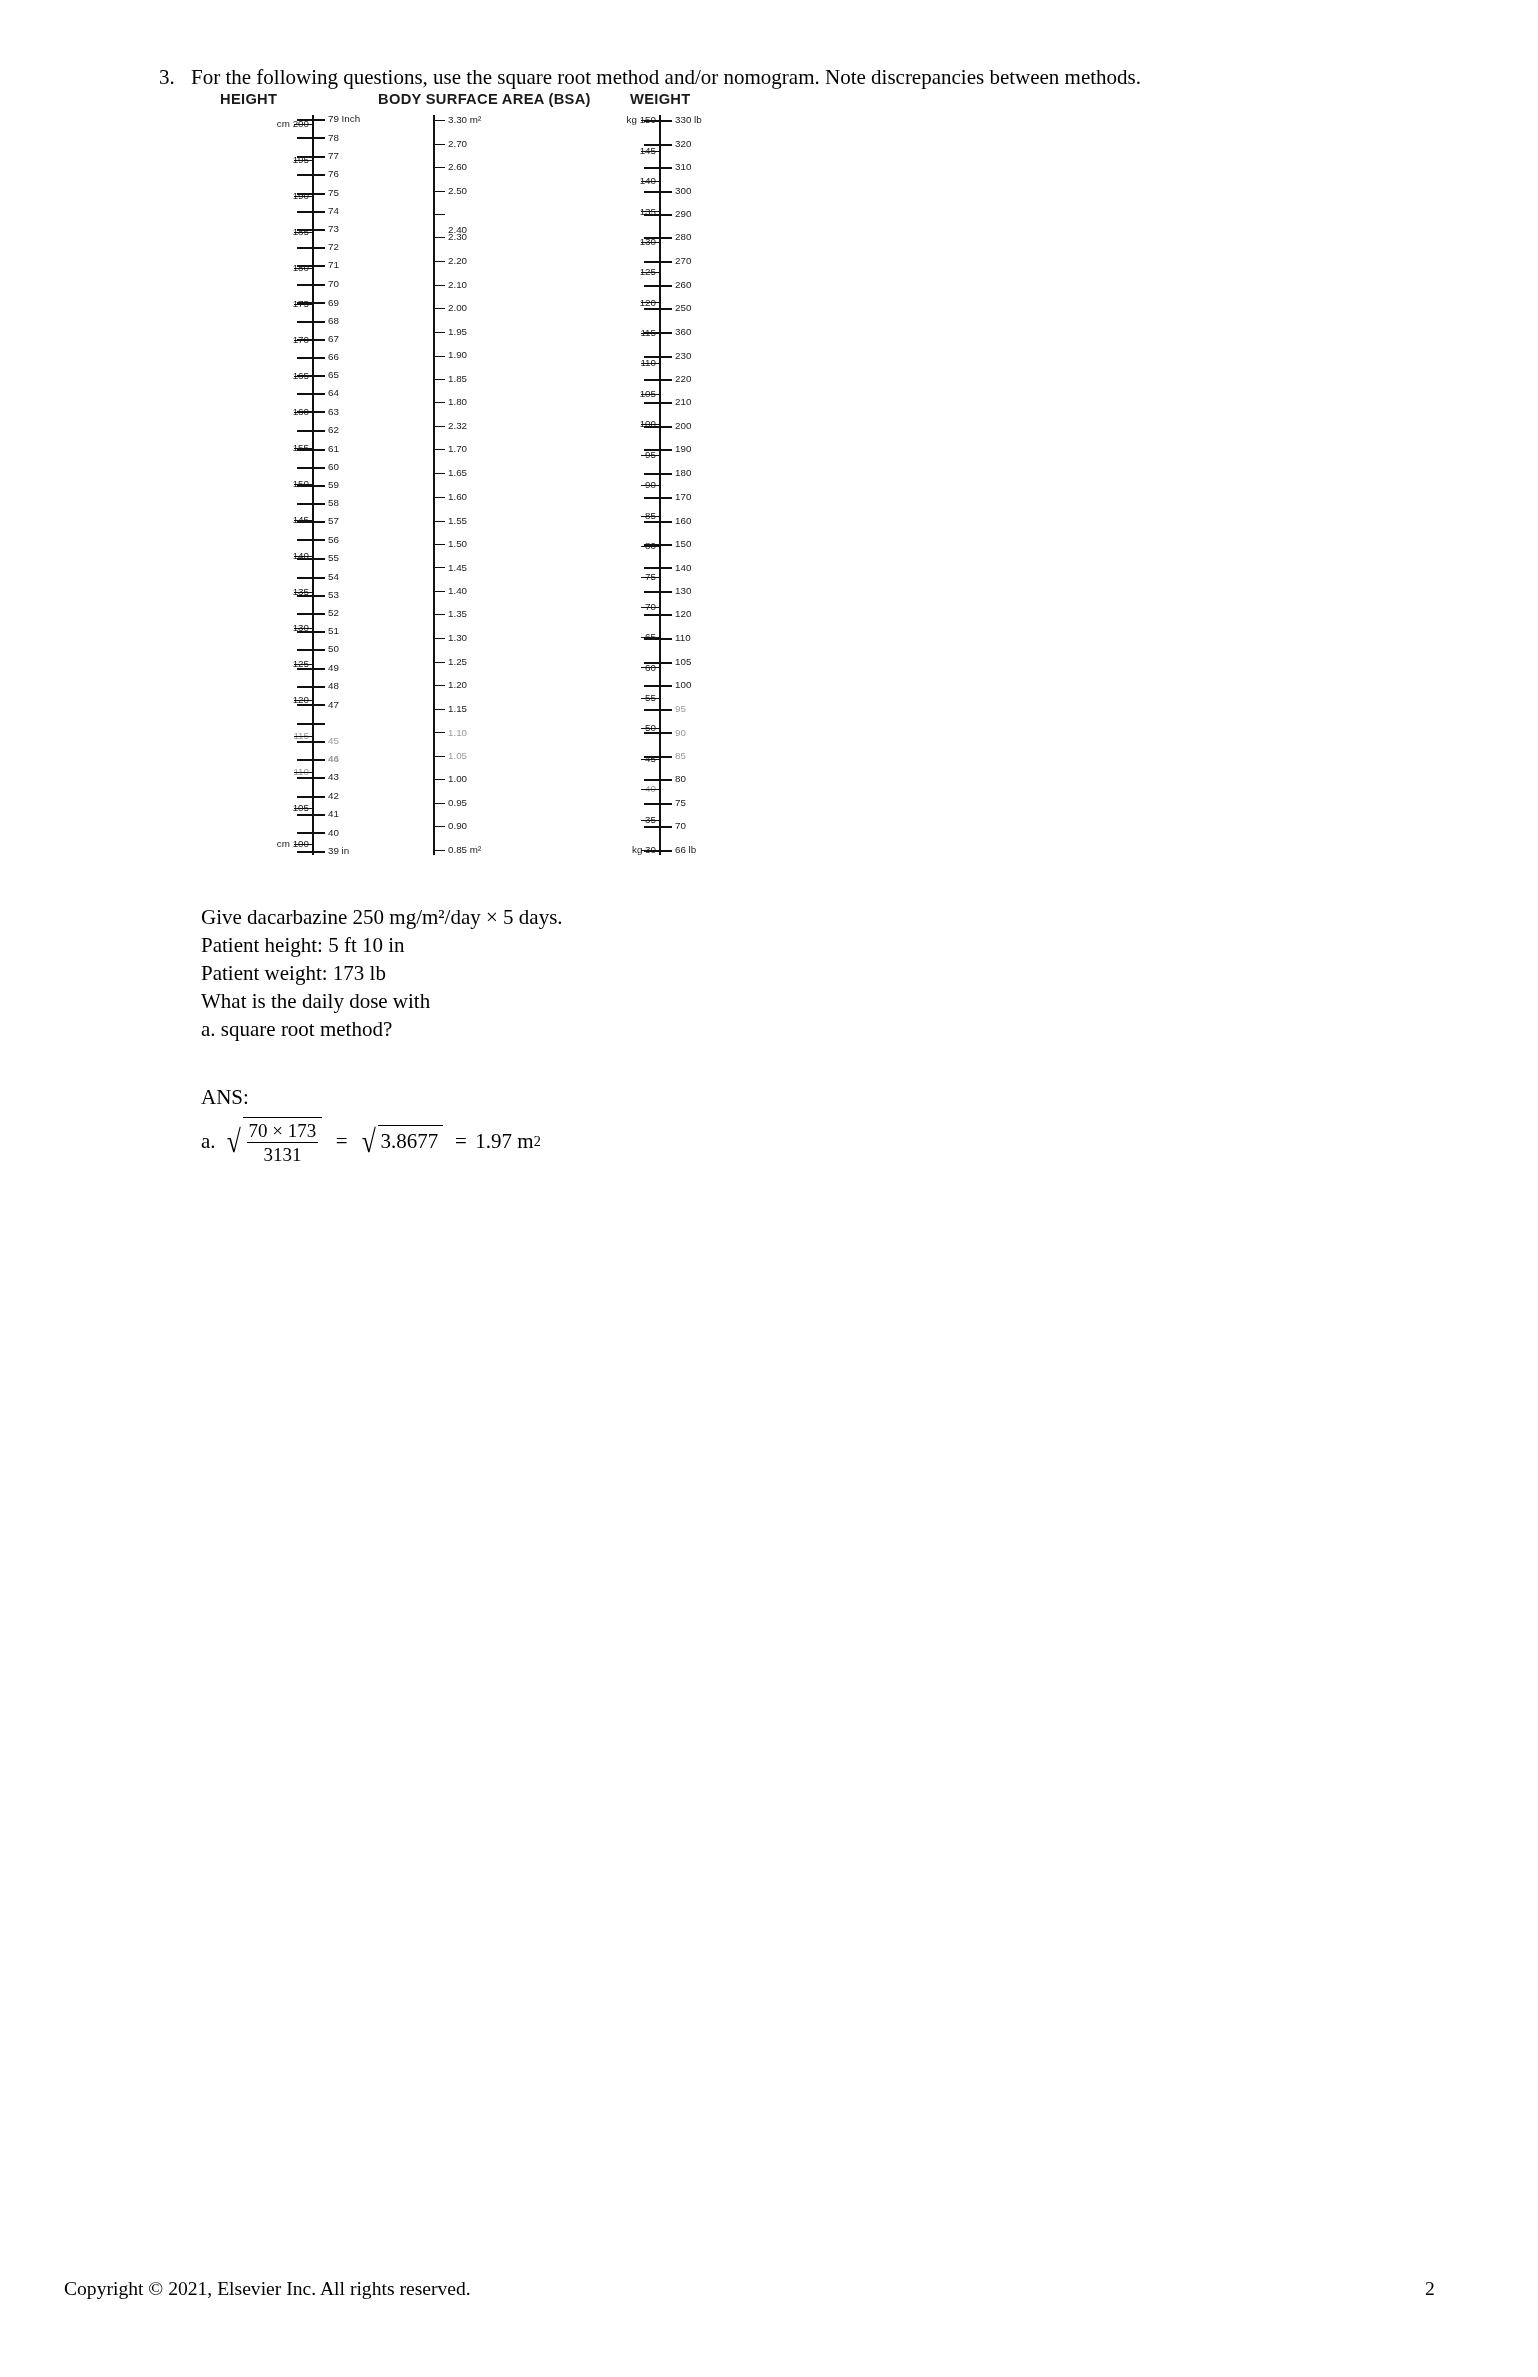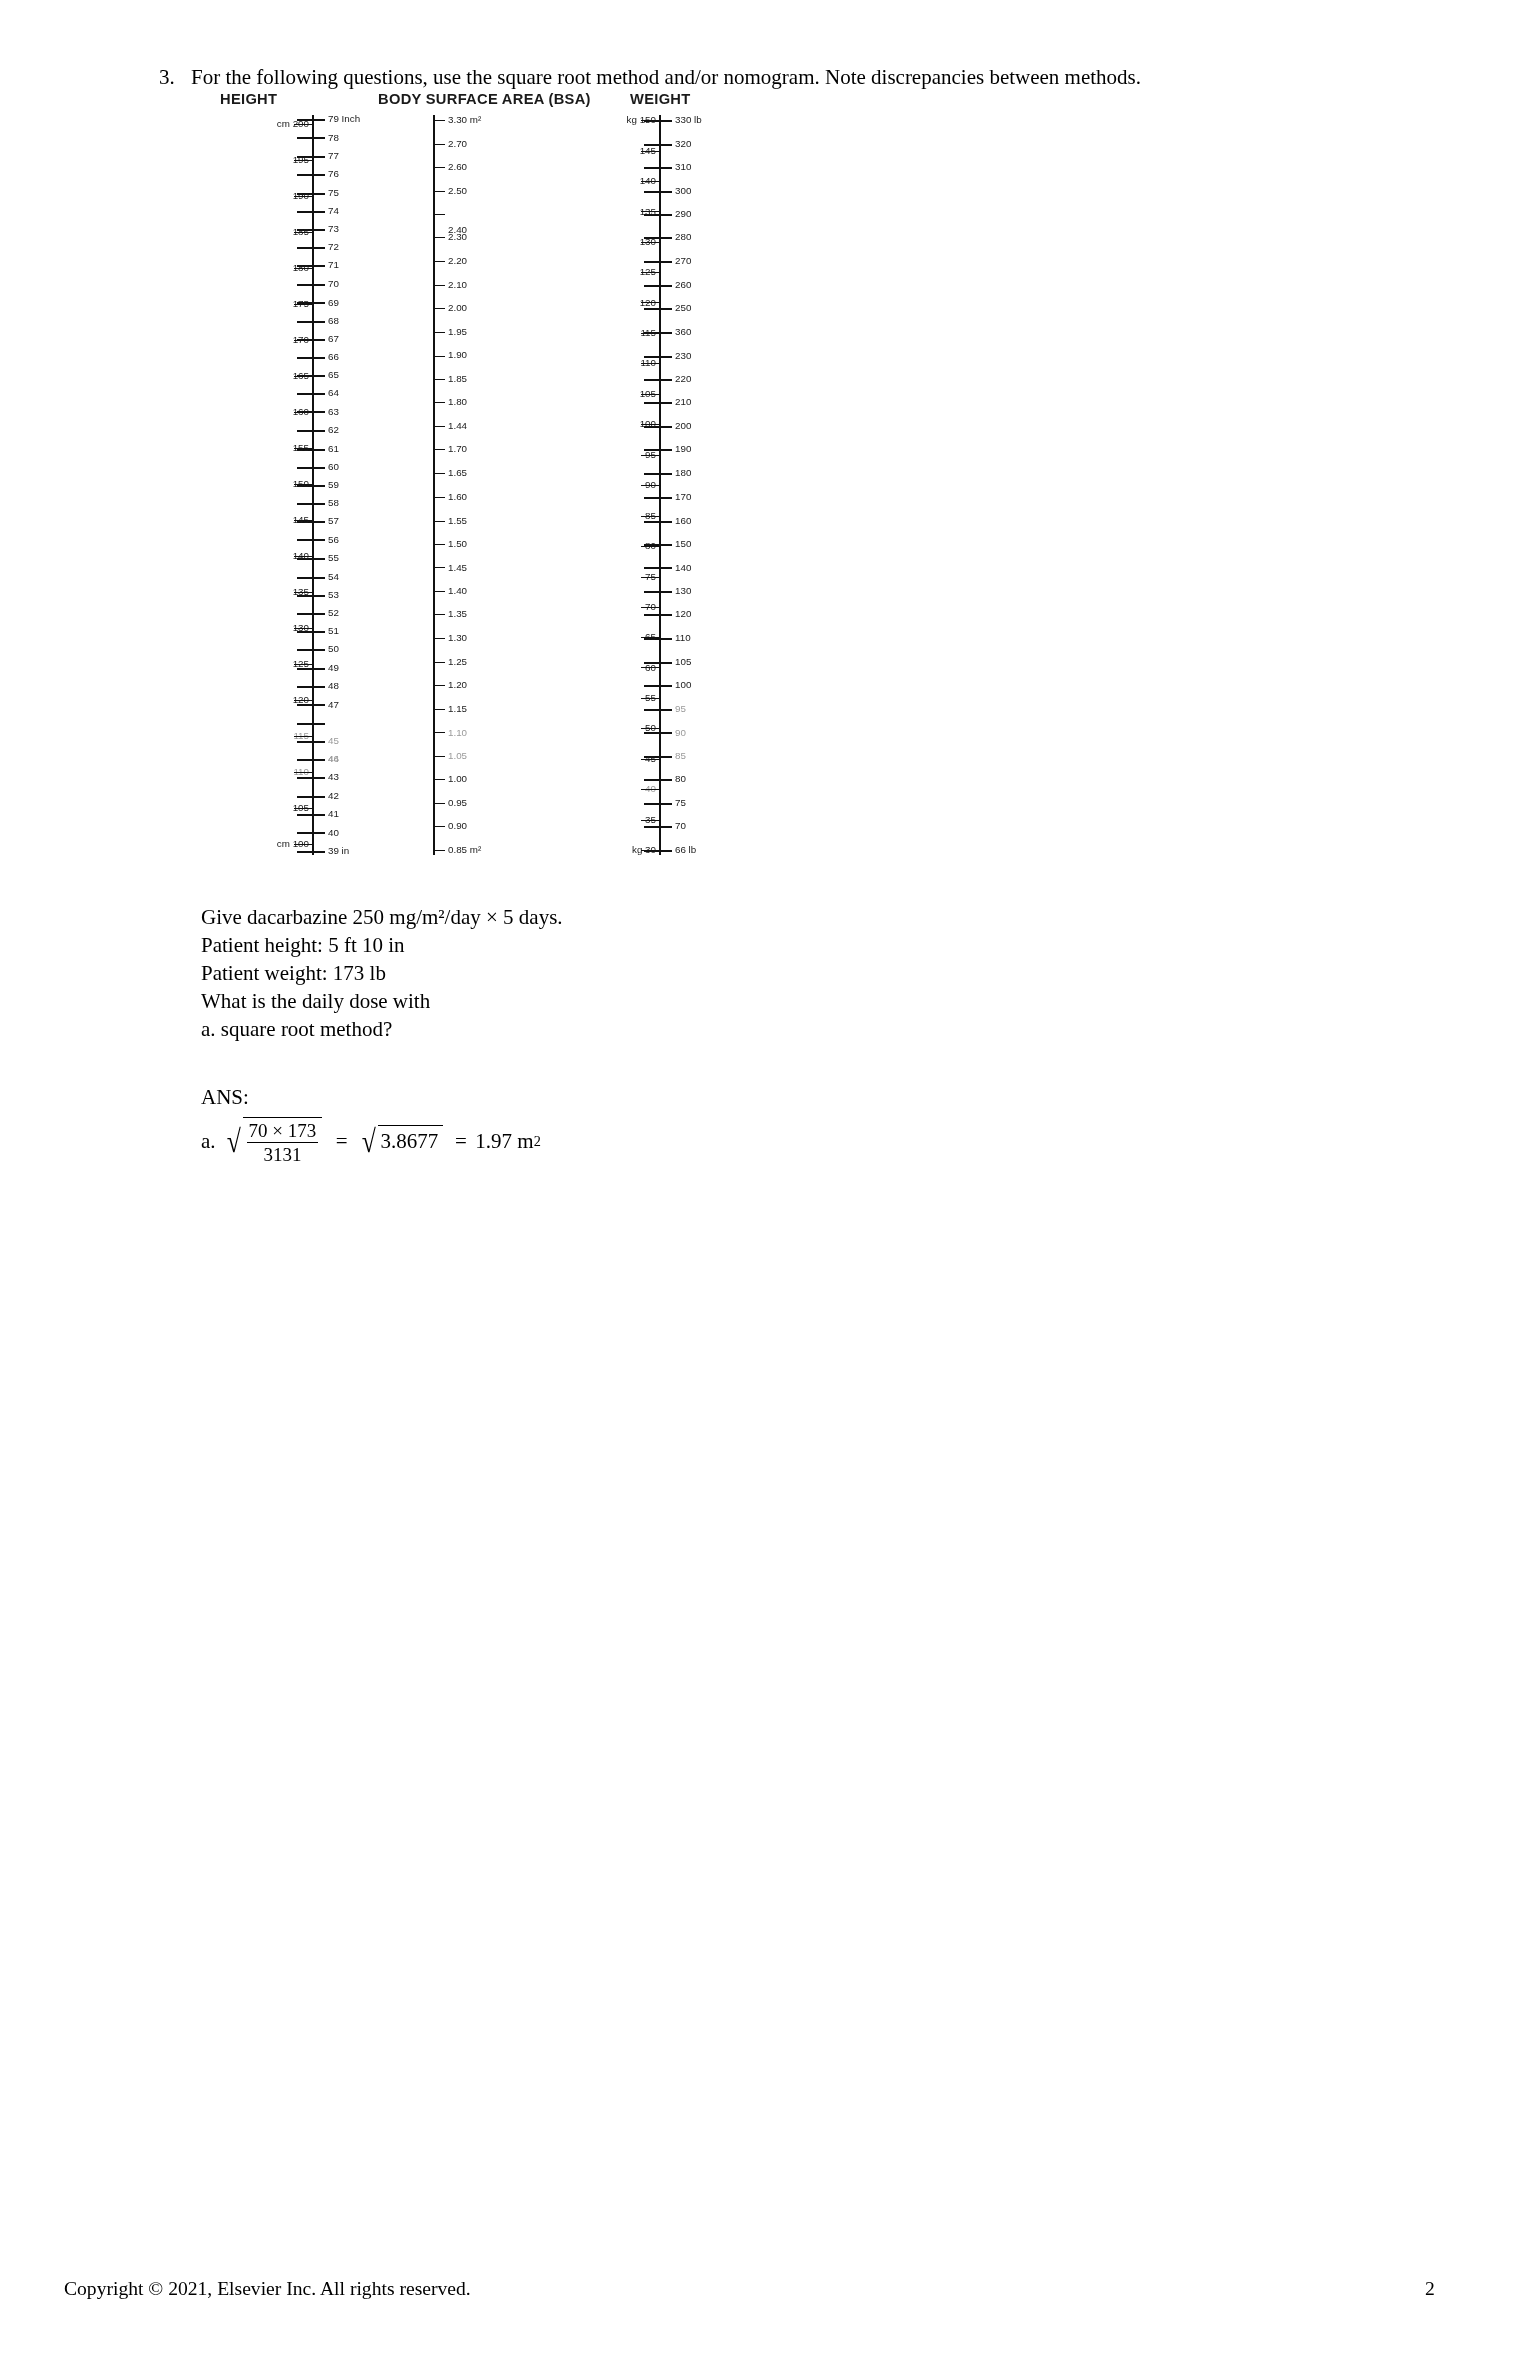--- a/index.html
+++ b/index.html
@@ -384,21 +384,21 @@
         <div class="lbl right" style="top: 188px;">2.00</div>
         <div class="tick" style="top: 217px;"></div>
         <div class="lbl right" style="top: 212px;">1.95</div>
         <div class="tick" style="top: 241px;"></div>
         <div class="lbl right" style="top: 235px;">1.90</div>
         <div class="tick" style="top: 264px;"></div>
         <div class="lbl right" style="top: 259px;">1.85</div>
         <div class="tick" style="top: 287px;"></div>
         <div class="lbl right" style="top: 282px;">1.80</div>
         <div class="tick" style="top: 311px;"></div>
-        <div class="lbl right" style="top: 306px;">1.44</div>
+        <div class="lbl right" style="top: 306px;">2.32</div>
         <div class="tick" style="top: 334px;"></div>
         <div class="lbl right" style="top: 329px;">1.70</div>
         <div class="tick" style="top: 358px;"></div>
         <div class="lbl right" style="top: 353px;">1.65</div>
         <div class="tick" style="top: 382px;"></div>
         <div class="lbl right" style="top: 377px;">1.60</div>
         <div class="tick" style="top: 406px;"></div>
         <div class="lbl right" style="top: 401px;">1.55</div>
         <div class="tick" style="top: 429px;"></div>
         <div class="lbl right" style="top: 424px;">1.50</div>

